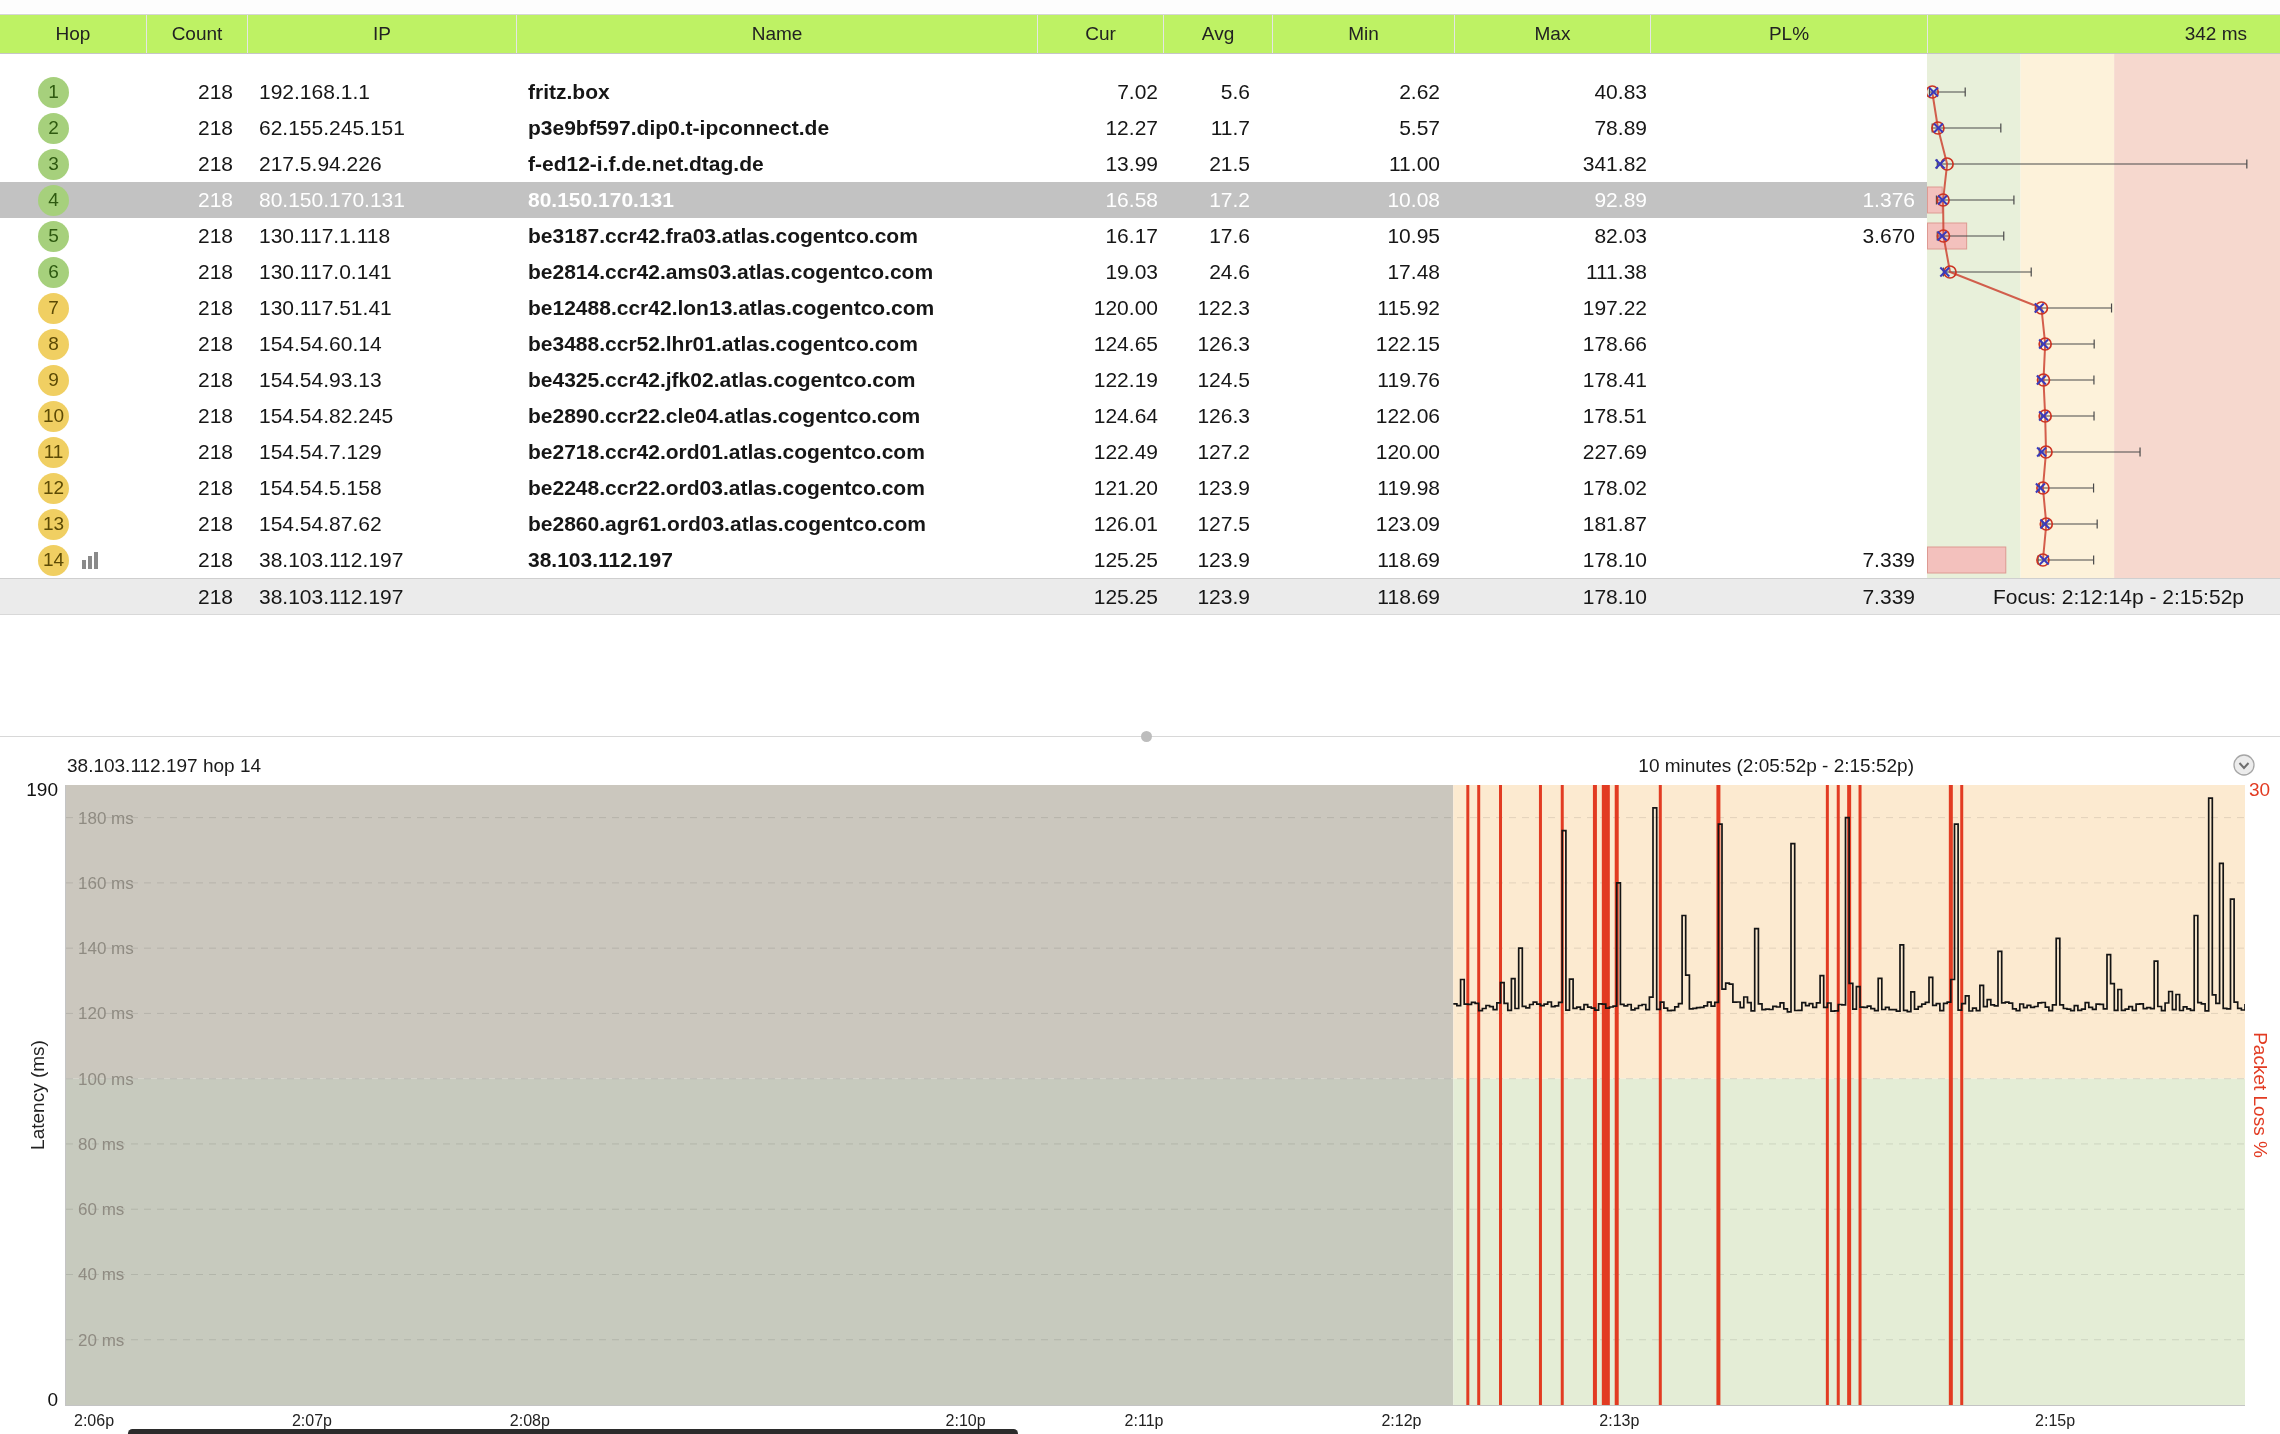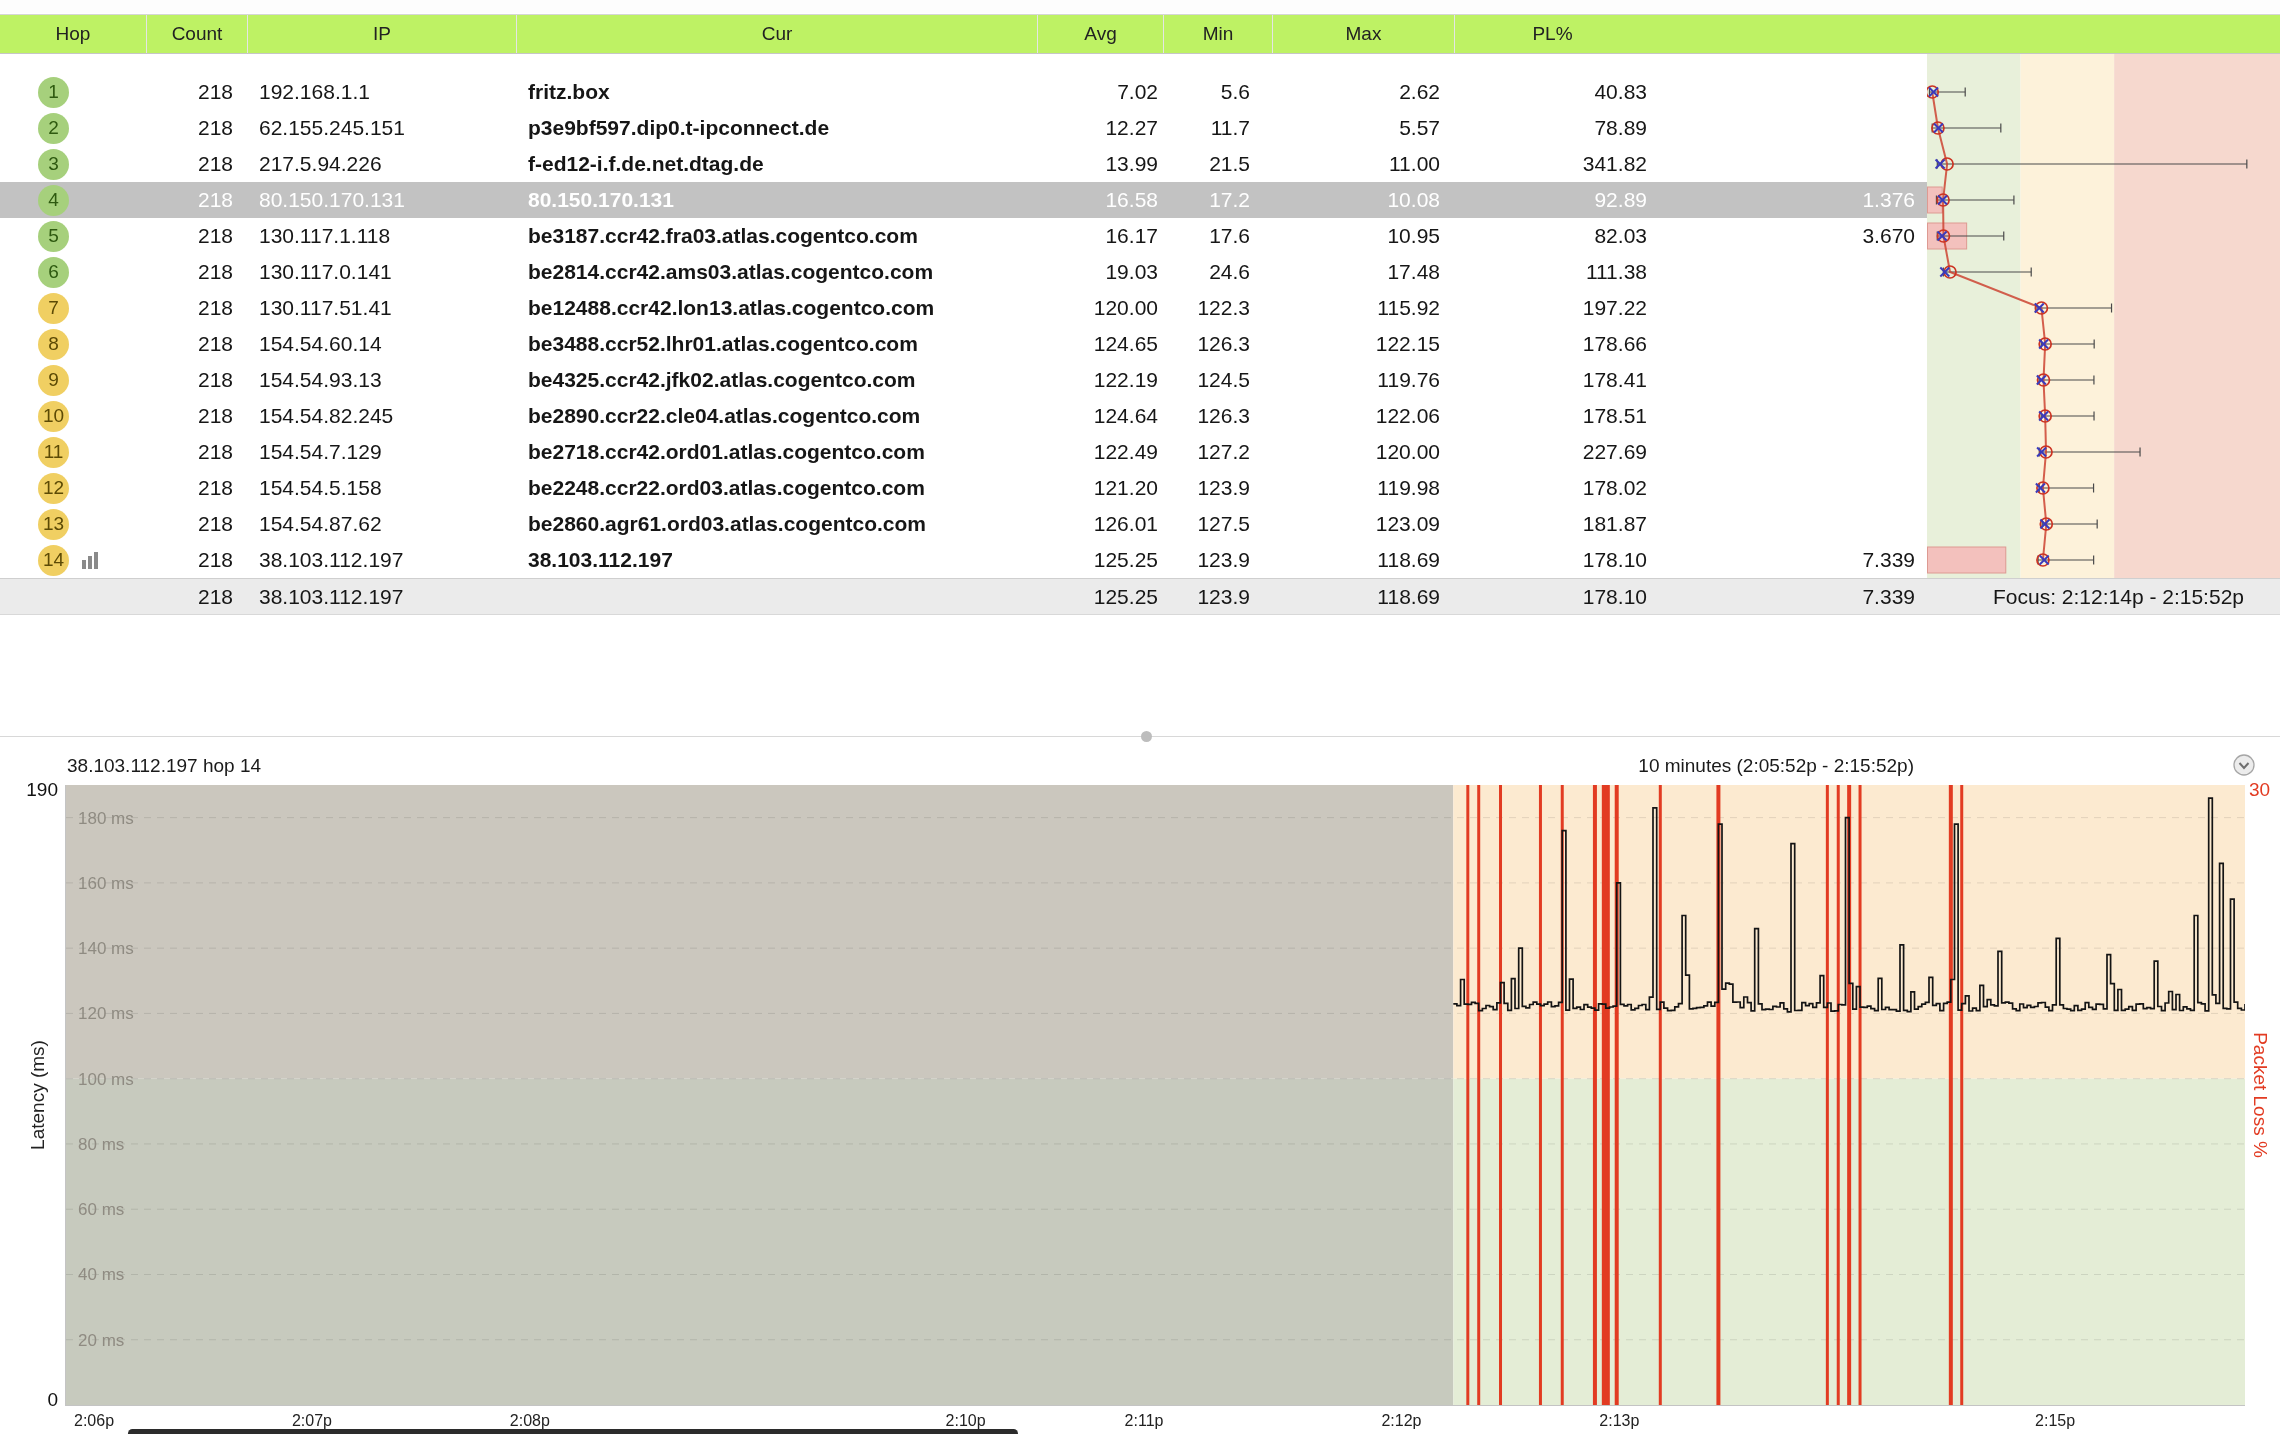--- a/index.html
+++ b/index.html
@@ -66,25 +66,27 @@
 </style>
 </head>
 <body>
 
 <div id="top-strip"></div>
 
 <div id="thead">
   <div class="th">Hop</div>
   <div class="th">Count</div>
   <div class="th">IP</div>
+  <div class="th">Name</div>
   <div class="th">Cur</div>
   <div class="th">Avg</div>
   <div class="th">Min</div>
   <div class="th">Max</div>
   <div class="th">PL%</div>
+  <div class="th th-scale">342 ms</div>
 </div>
 
 <div id="tbody">
     <div class="row">
     <div class="cell c-hop">
       <span class="badge green">1</span>
 
     </div>
     <div class="cell c-count">218</div>
     <div class="cell c-ip">192.168.1.1</div>

